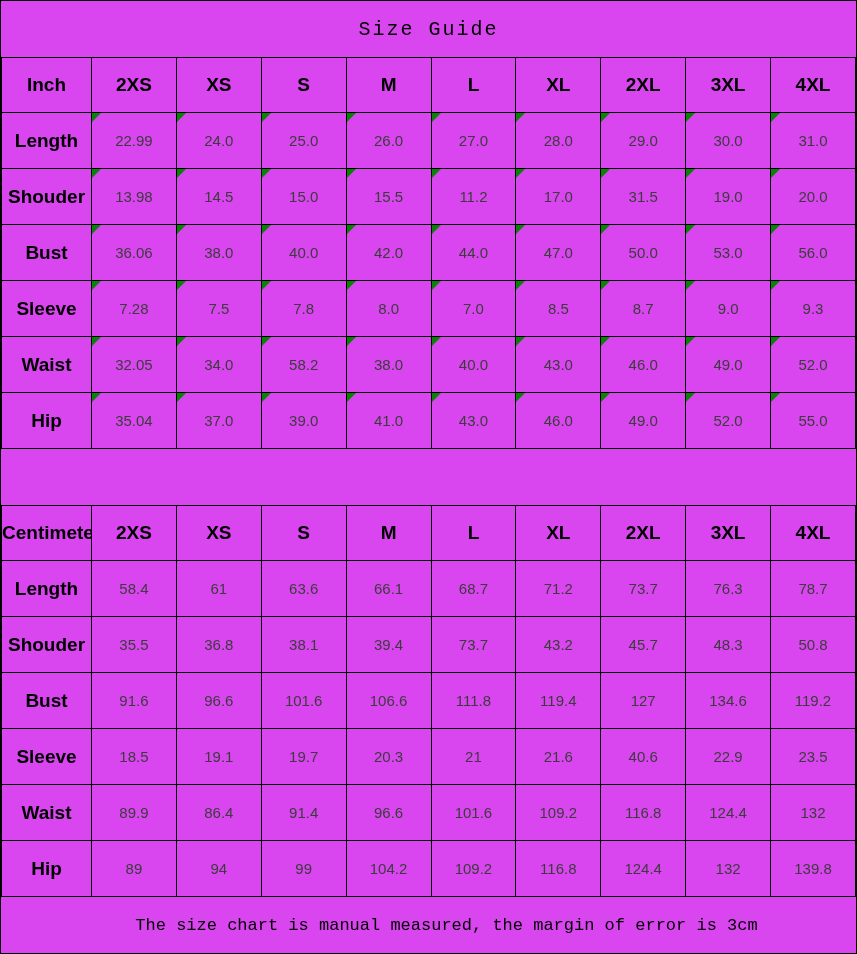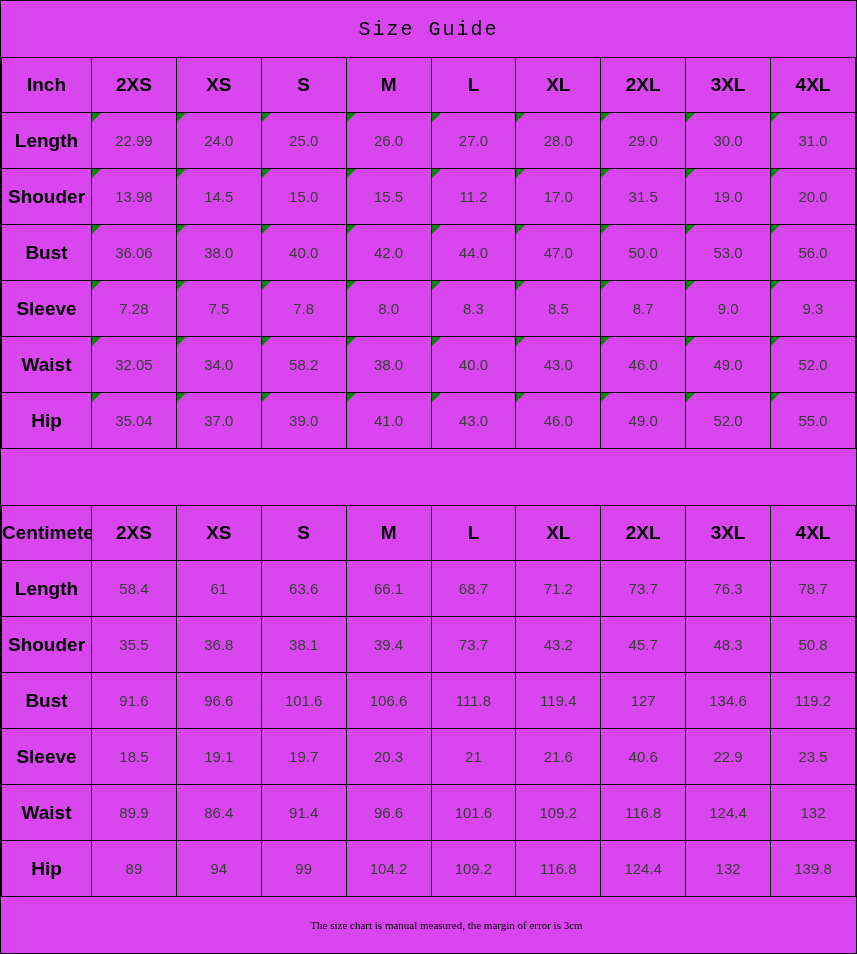--- a/index.html
+++ b/index.html
@@ -33,22 +33,22 @@
     font-size:15px;color:var(--value-text,#3c3c3c);
   }
   .tri{
     position:absolute;top:0;left:0;width:0;height:0;
     border-top:9px solid var(--marker-green,#0a820a);
     border-right:9px solid transparent;
   }
   .spacer-row{height:56px;flex:none;}
   .footer-row{
     flex:1;display:flex;align-items:center;justify-content:center;
-    font-family:Liberation Serif, serif;
-    font-size:11px;color:#000;margin-left:36px;
+    font-family:Liberation Mono, monospace;
+    font-size:17px;color:#000;margin-left:36px;
   }
 </style>
 </head>
 <body>
 
 <div class="wrap">
 
   <div class="title-row">Size Guide</div>
 
   <table class="size-table">
@@ -114,21 +114,21 @@
           <td><span class="tri"></span><span class="val">50.0</span></td>
           <td><span class="tri"></span><span class="val">53.0</span></td>
           <td><span class="tri"></span><span class="val">56.0</span></td>
         </tr>
         <tr>
           <th>Sleeve</th>
           <td><span class="tri"></span><span class="val">7.28</span></td>
           <td><span class="tri"></span><span class="val">7.5</span></td>
           <td><span class="tri"></span><span class="val">7.8</span></td>
           <td><span class="tri"></span><span class="val">8.0</span></td>
-          <td><span class="tri"></span><span class="val">8.3</span></td>
+          <td><span class="tri"></span><span class="val">7.0</span></td>
           <td><span class="tri"></span><span class="val">8.5</span></td>
           <td><span class="tri"></span><span class="val">8.7</span></td>
           <td><span class="tri"></span><span class="val">9.0</span></td>
           <td><span class="tri"></span><span class="val">9.3</span></td>
         </tr>
         <tr>
           <th>Waist</th>
           <td><span class="tri"></span><span class="val">32.05</span></td>
           <td><span class="tri"></span><span class="val">34.0</span></td>
           <td><span class="tri"></span><span class="val">58.2</span></td>

